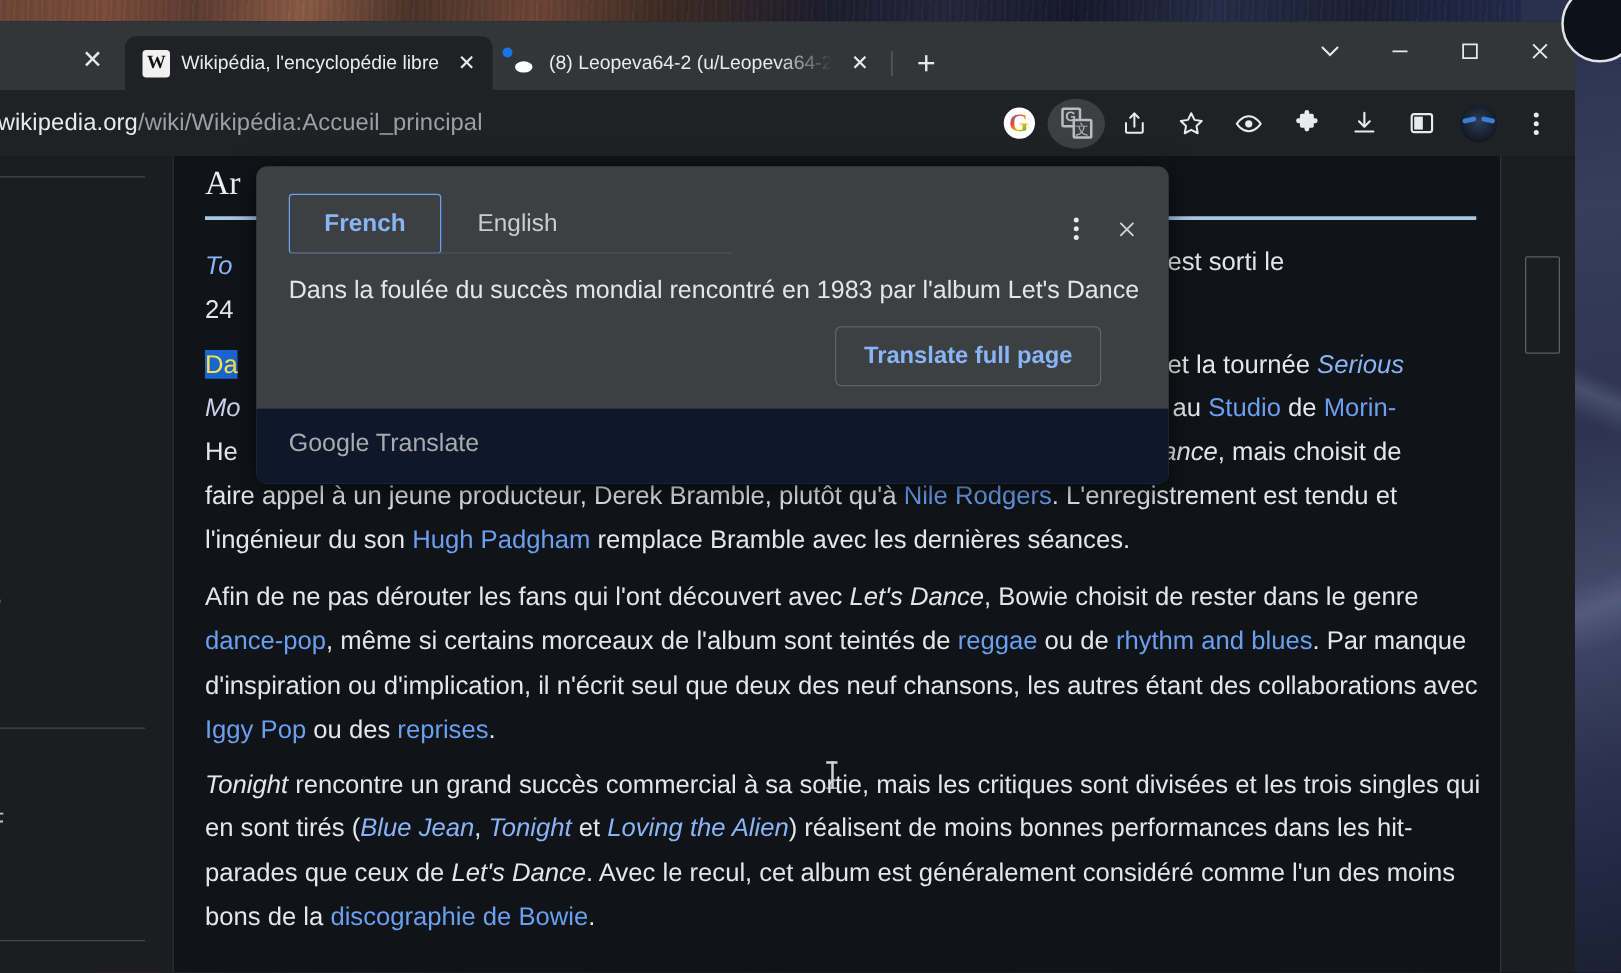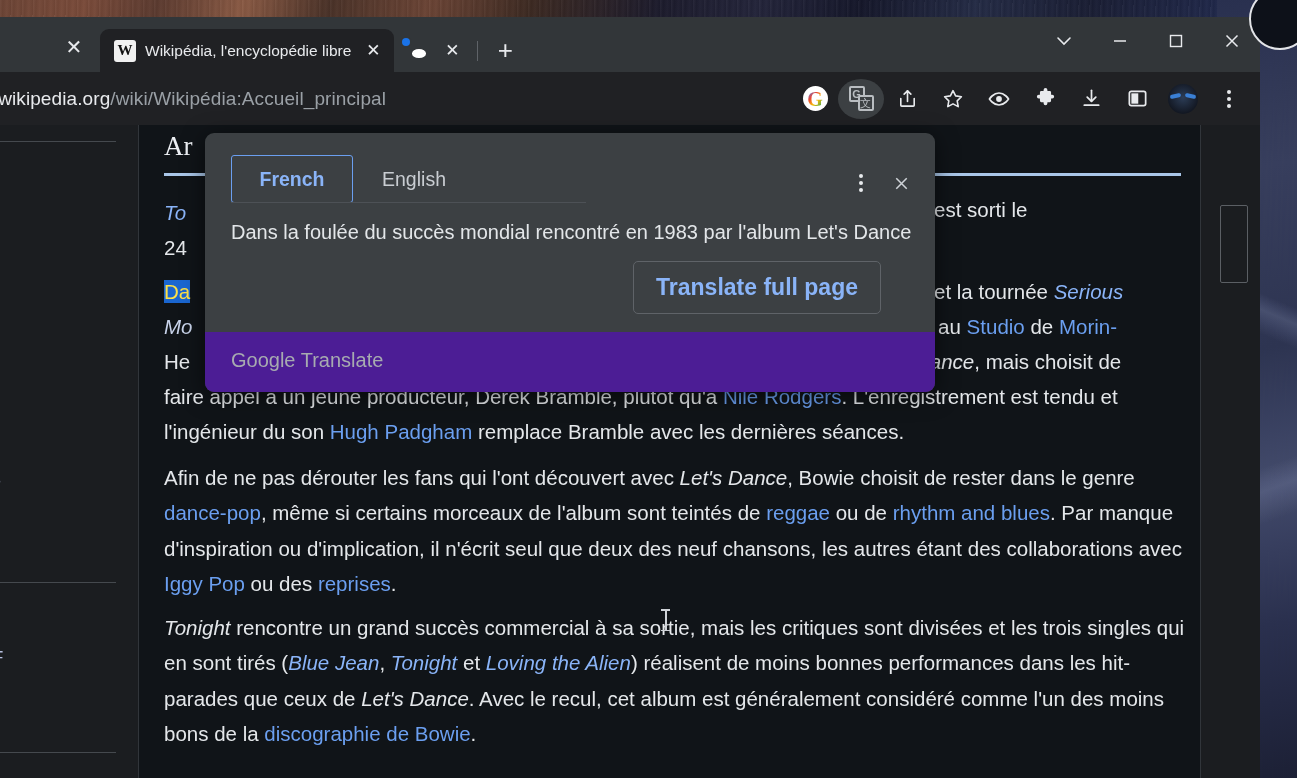--- a/index.html
+++ b/index.html
@@ -233,24 +233,24 @@
   }
   .bubble-body{
     padding:14px 14px 0 26px; min-height:116px;
   }
   .bubble-text{ font-size:20px; color:#e3e6e9; line-height:30px; }
   .bubble-actions{
     display:flex; justify-content:flex-end; padding:14px 40px 18px 0;
   }
   .btn-full{
     border:1px solid #5f6368; border-radius:5px; padding:12px 22px;
-    color:#8ab4f8; font-size:23px; font-weight:700; background:transparent;
+    color:#8ab4f8; font-size:19px; font-weight:700; background:transparent;
   }
   .bubble-foot{
-    background:#4c1d95; padding:17px 40px 20px 26px;
+    background:#0f172a; padding:17px 40px 20px 26px;
   }
   .foot-txt{ color:#a7abb0; font-size:20px; }
 
   
   .corner-arc{
     position:absolute; right:-14px; top:-12px; width:62px; height:62px;
     border:2px solid #e2e4e8; border-radius:50%;
     background:#0d1119; z-index:60;
   }
 </style>
@@ -275,20 +275,21 @@
           <span class="wiki-ico">W</span>
         </span>
         <span class="tab-title">Wikipédia, l'encyclopédie libre</span>
         <span class="tab-x">✕</span>
       </div>
 
       <div class="tab">
         <span class="tab-favicon">
           <span class="reddit-ico"></span>
         </span>
+        <span class="tab-title clipped">(8) Leopeva64-2 (u/Leopeva64-2</span>
         <span class="tab-x">✕</span>
       </div>
 
       <div class="tab-sep"></div>
 
       <div class="newtab">+</div>
 
       <div class="wincontrols">
         <div class="wc">
           <svg width="20" height="20" viewBox="0 0 20 20">

